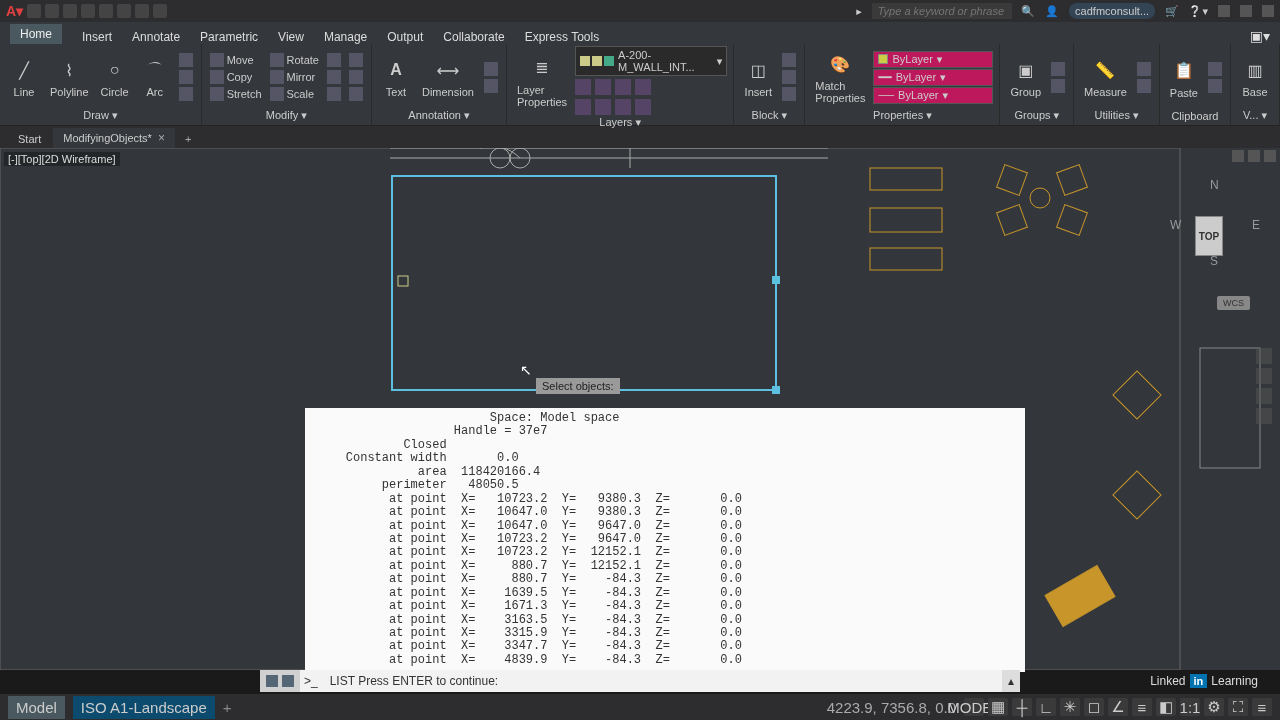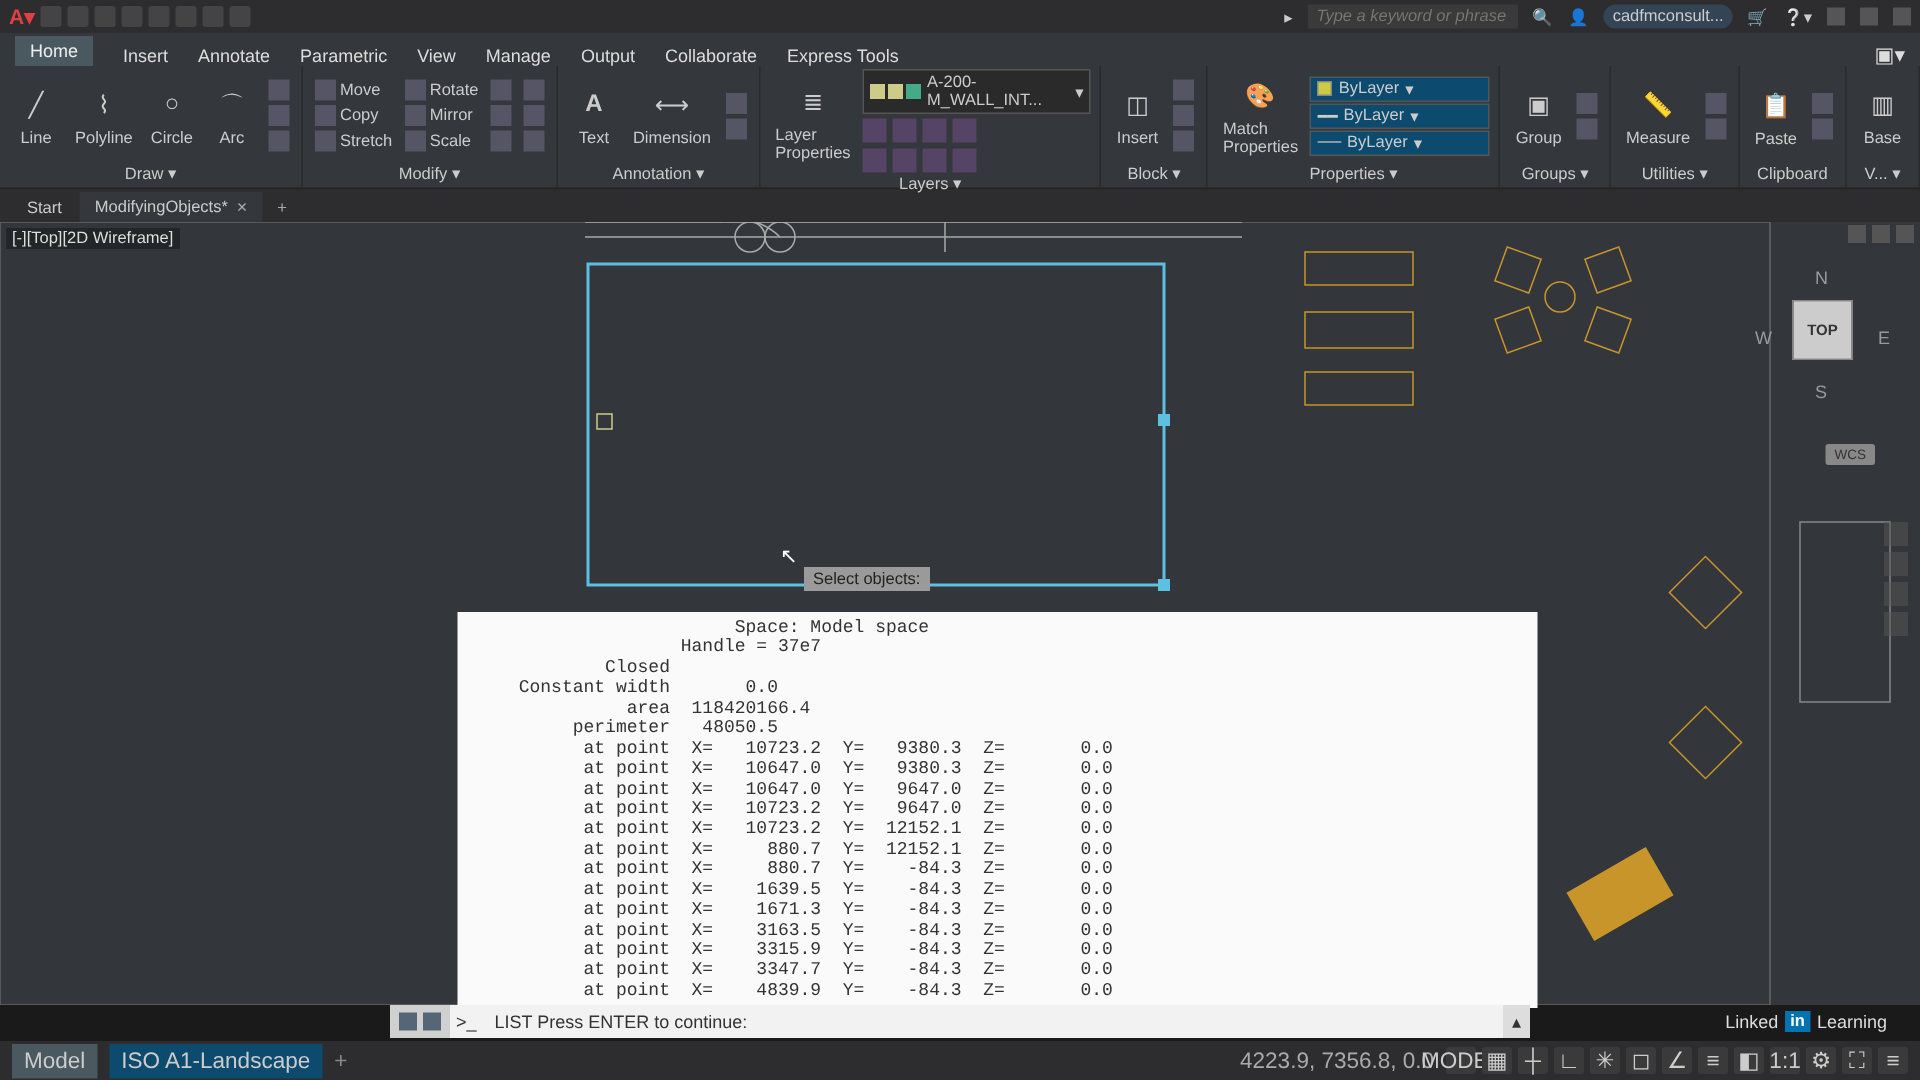--- a/index.html
+++ b/index.html
@@ -30,38 +30,38 @@
     .big-btn .ico { width: 28px; height: 28px; display: flex; align-items: center; justify-content: center; }
     .big-btn .lbl { font-size: 11px; color: #ccc; white-space: nowrap; }
     .small-row { display: flex; align-items: center; gap: 3px; padding: 1px 2px; cursor: pointer; font-size: 11px; }
     .small-row .si { width: 14px; height: 14px; background: #556; }
     .small-stack { display: flex; flex-direction: column; gap: 1px; }
     .icon-grid { display: grid; grid-template-columns: repeat(4, 16px); gap: 4px; }
     .icon-grid > div { width: 16px; height: 16px; background: #546; }
     .layer-drop { background: #2a2a2a; border: 1px solid #555; padding: 2px 4px; font-size: 11px; display: flex; align-items: center; gap: 4px; min-width: 130px; }
     .layer-icons { display: flex; gap: 2px; }
     .li { width: 10px; height: 10px; background: #cc8; }
-    .prop-drop { background: #0c4a6e; border: 1px solid #555; padding: 1px 4px; font-size: 11px; display: flex; align-items: center; gap: 4px; min-width: 120px; }
+    .prop-drop { background: #be185d; border: 1px solid #555; padding: 1px 4px; font-size: 11px; display: flex; align-items: center; gap: 4px; min-width: 120px; }
     .sw { width: 10px; height: 10px; background: #cc4; border: 1px solid #888; }
     
     
     .tabs { height: 22px; background: #2d2d30; display: flex; align-items: flex-end; padding: 0 8px; gap: 2px; font-size: 11px; }
     .tab { padding: 3px 10px; background: #34373b; color: #ccc; display: flex; gap: 6px; align-items: center; }
     .tab.start { background: #2d2d30; }
     .tab-close { font-size: 12px; color: #aaa; cursor: pointer; }
     .tab-plus { padding: 3px 8px; color: #aaa; }
     
     
     .drawing { position: absolute; top: 148px; left: 0; right: 0; bottom: 50px; background: #33373b; overflow: hidden; }
     .view-label { position: absolute; top: 4px; left: 4px; font-size: 11px; color: #ddd; background: rgba(0,0,0,.3); padding: 1px 4px; }
     .view-ctrl { position: absolute; top: 2px; right: 4px; display: flex; gap: 4px; }
     .view-ctrl > div { width: 12px; height: 12px; background: #555; }
     
     .nav-cube { position: absolute; top: 30px; right: 20px; width: 90px; height: 90px; }
-    .cube-face { position: absolute; top: 22px; left: 25px; width: 40px; height: 40px; background: #ccc; color: #333; font-size: 10px; font-weight: bold; display: flex; align-items: center; justify-content: center; border: 1px solid #888; }
+    .cube-face { position: absolute; top: 38px; left: 25px; width: 28px; height: 40px; background: #ccc; color: #333; font-size: 10px; font-weight: bold; display: flex; align-items: center; justify-content: center; border: 1px solid #888; }
     .compass { position: absolute; font-size: 12px; color: #999; }
     .wcs-badge { position: absolute; top: 148px; right: 30px; background: #888; color: #333; font-size: 9px; padding: 2px 6px; border-radius: 2px; }
     
     
     svg.floor { position: absolute; top: 0; left: 0; width: 100%; height: 100%; }
     
     .cursor-tip { position: absolute; left: 536px; top: 230px; background: #9a9a9a; color: #222; font-size: 11px; padding: 2px 6px; text-align: right; }
     .cursor-arrow { position: absolute; left: 520px; top: 214px; color: #fff; font-size: 14px; }
     
     

